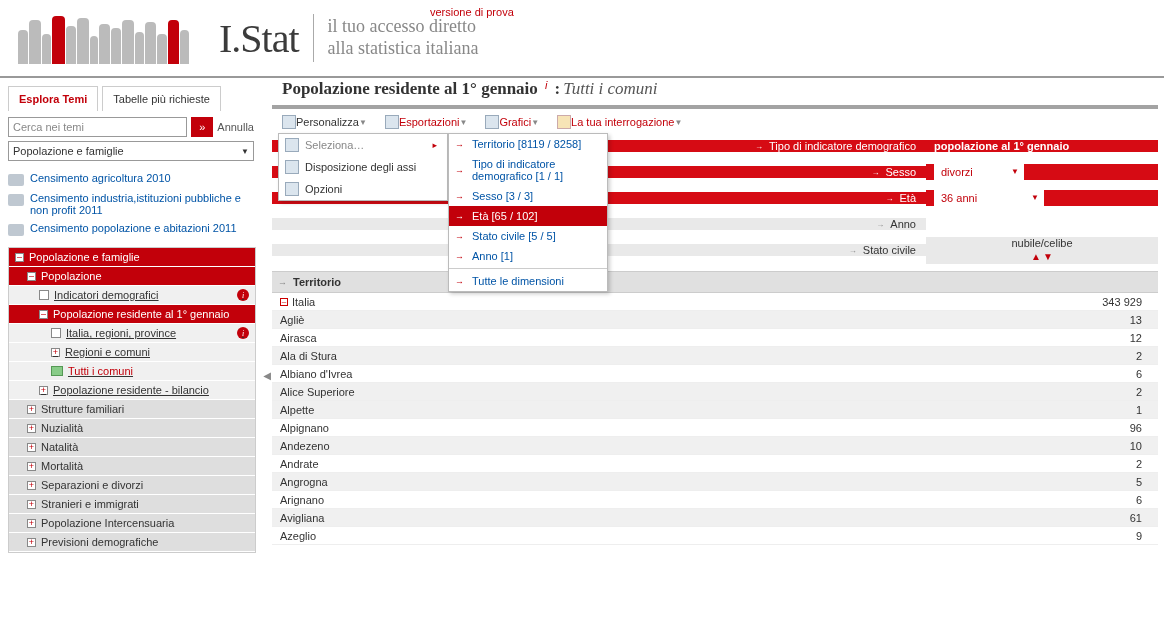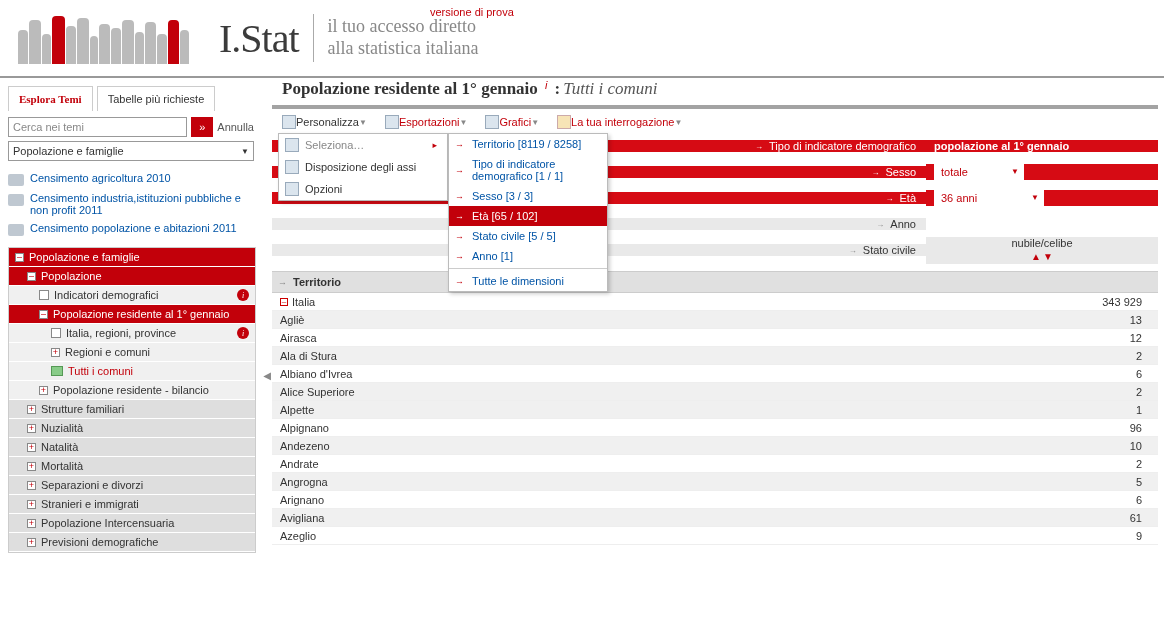--- a/index.html
+++ b/index.html
@@ -15,37 +15,37 @@
 .logo-sep { width: 1px; height: 48px; background: #aaa; margin: 0 14px; }
 .tagline-wrap { font-family: Georgia, serif; color: #888; line-height: 1.2; }
 .tagline-top { color: #c2000a; font-size: 11px; position: absolute; top: 6px; left: 430px; }
 
 .layout { display: flex; }
 .left { width: 262px; flex: none; }
 .right { flex: 1; min-width: 0; padding: 0 6px 0 0; }
 
 .tabs { display: flex; gap: 4px; padding: 8px 8px 0 8px; }
 .tab { border: 1px solid #ccc; border-bottom: none; padding: 6px 10px; background: #fff; font-size: 11px; cursor: pointer; }
-.tab.active { color: #c2000a; font-weight: bold; font-family: Liberation Serif, serif; }
+.tab.active { color: #c2000a; font-weight: bold; }
 
 .search-row { display: flex; align-items: center; gap: 4px; padding: 6px 8px 4px 8px; }
 .search-input { flex: 1; border: 1px solid #999; padding: 2px 4px; font-size: 11px; color: #888; height: 20px; }
 .search-go { width: 22px; height: 20px; background: #c2000a; color: #fff; display: flex; align-items: center; justify-content: center; font-size: 11px; cursor: pointer; }
 .search-cancel { color: #555; font-size: 11px; cursor: pointer; }
 .theme-select { margin: 0 8px 6px 8px; border: 1px solid #999; height: 20px; display: flex; align-items: center; justify-content: space-between; padding: 0 4px; font-size: 11px; cursor: pointer; }
 
 .cens-list { padding: 2px 8px 8px 8px; }
 .cens-item { display: flex; align-items: flex-start; padding: 3px 0; gap: 6px; }
 .cens-icon { width: 16px; height: 12px; background: #bfc8d1; border-radius: 2px; flex: none; margin-top: 2px; }
 
 .tree { margin: 0 6px 0 8px; border: 1px solid #ccc; font-size: 11px; background: #dedede; }
 .tree .node { display: flex; align-items: center; padding: 3px 6px; border-bottom: 1px solid #fff; gap: 5px; }
 .tree .node.red { background: #c2000a; color: #fff; }
 .tree .node.grey { background: #dedede; color: #333; }
-.tree .node.leaf { background: #f0f0f0; }
+.tree .node.leaf { background: #f0f0f0; text-decoration: underline; }
 .tree .pm { width: 9px; height: 9px; border: 1px solid #888; background: #fff; font-size: 9px; line-height: 7px; text-align: center; color: #c2000a; flex: none; }
 .tree .pm.minus::before { content: "–"; }
 .tree .pm.plus::before { content: "+"; }
 .tree .dot { width: 10px; height: 10px; border: 1px solid #888; background: #fff; flex: none; }
 .tree .i-ico { margin-left: auto; width: 12px; height: 12px; background: #c2000a; border-radius: 50%; color:#fff; font-size:8px; display:flex; align-items:center; justify-content:center; font-style: italic; font-family: Georgia, serif; }
 .tree .ind1 { padding-left: 18px; }
 .tree .ind2 { padding-left: 30px; }
 .tree .ind3 { padding-left: 42px; }
 .tree .node .lbl.link { color: #c2000a; }
 
@@ -324,21 +324,21 @@
         <div class="fb-val">
             <span style="color:#fff;font-weight:bold">popolazione al 1° gennaio</span>
           </div>
       </div>
       <div class="fb-row">
         <div class="fb-label">
             <span class="sm-arr">→</span>
             <span>Sesso</span>
           </div>
         <div class="fb-val">
-            <div class="select">totale</div>
+            <div class="select">divorzi</div>
           </div>
       </div>
       <div class="fb-row">
         <div class="fb-label">
             <span class="sm-arr">→</span>
             <span>Età</span>
           </div>
         <div class="fb-val">
             <div class="select" style="min-width:110px">36 anni</div>
           </div>

